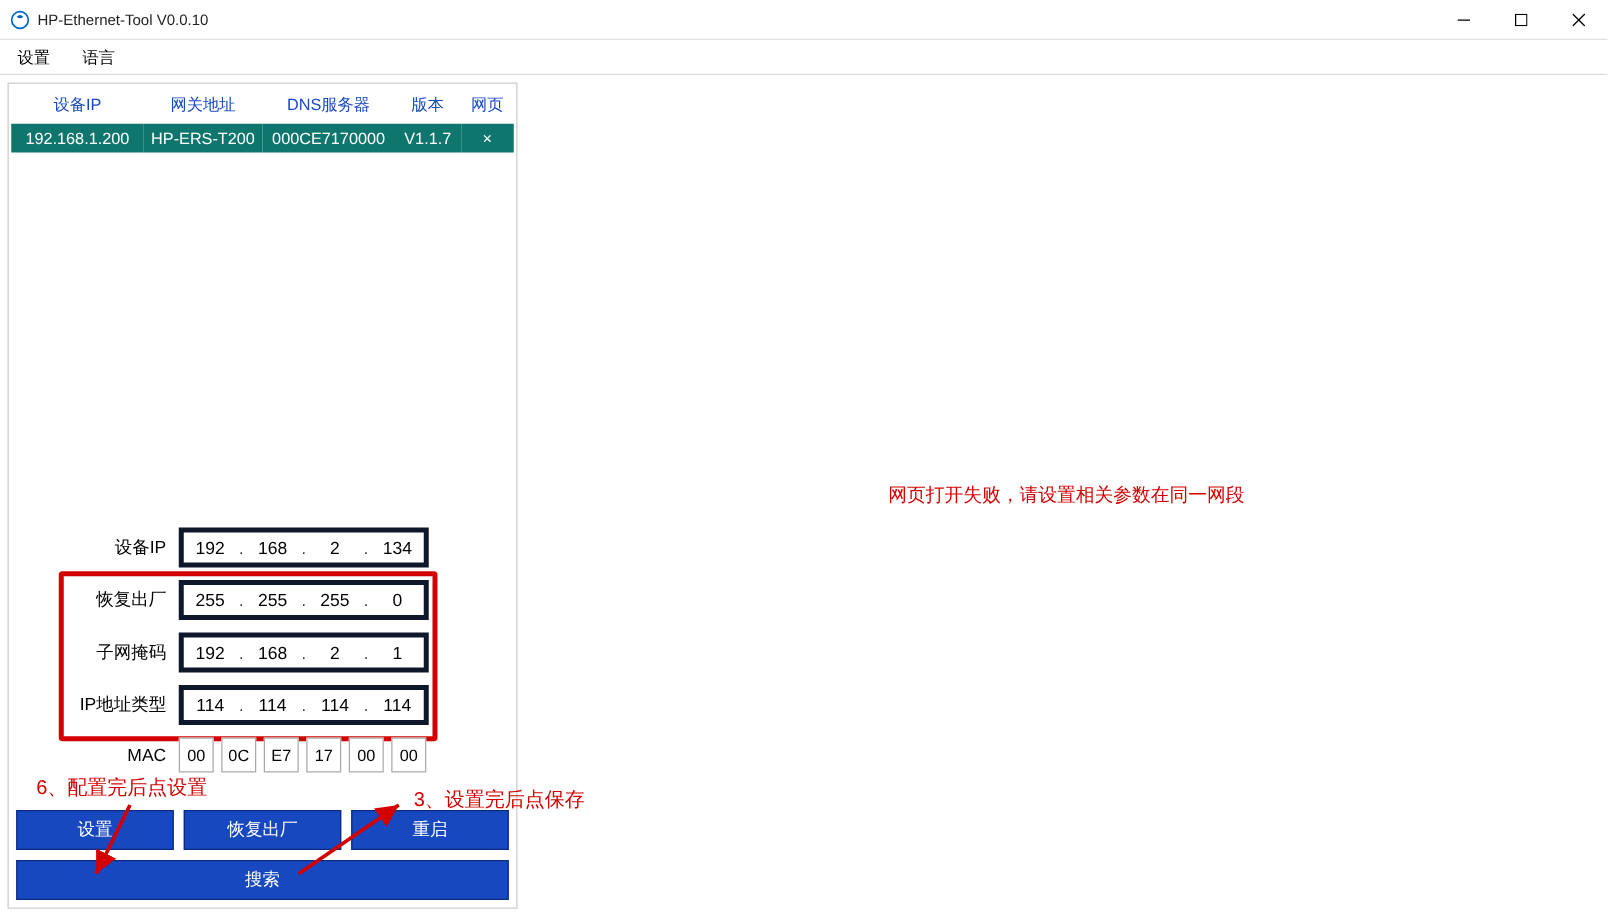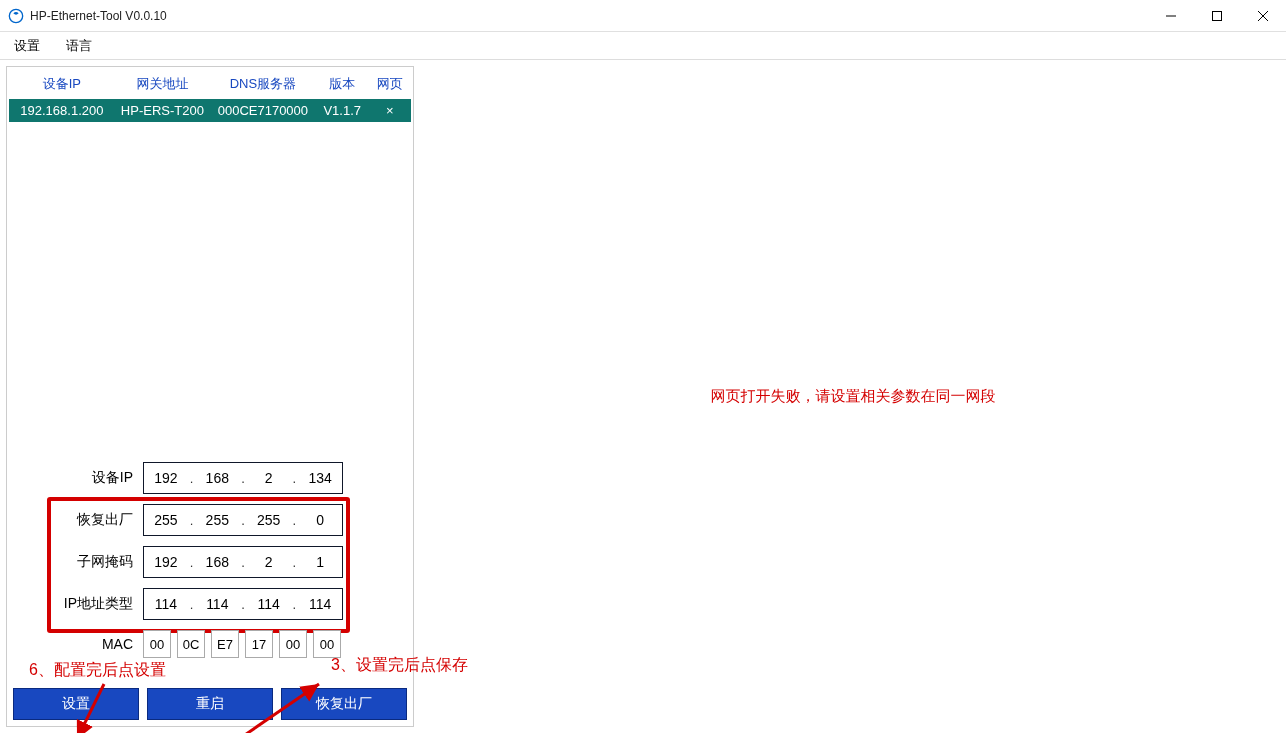--- a/index.html
+++ b/index.html
@@ -31,21 +31,21 @@
 .device-table tbody tr.selected { background: #0f766e; }
 .col-ip{width:100px}.col-name{width:90px}.col-mac{width:100px}.col-ver{width:50px}.col-web{width:40px}
 .table-spacer{flex:1}
 
 
 .config { padding: 8px 4px 4px; position: relative; }
 .form-row { display: flex; align-items: center; margin-bottom: 10px; position: relative; }
 .form-label { width: 130px; text-align: right; padding-right: 10px; font-size: 14px; }
 .select-wrap { position: relative; width: 200px; height: 30px; border: 1px solid #aaa; display: flex; align-items: center; padding: 0 8px; background: #fff; cursor: pointer; }
 .select-wrap .chev { position: absolute; right: 6px; top: 50%; transform: translateY(-50%); color: #555; }
-.ip-input { width: 200px; height: 32px; border: 1px solid #0f172a; display: flex; align-items: center; background: #fff; }
+.ip-input { width: 200px; height: 32px; border: 4px solid #0f172a; display: flex; align-items: center; background: #fff; }
 .ip-input .octet { flex: 1; border: none; text-align: center; font-size: 14px; outline: none; background: transparent; width: 100%; }
 .ip-input .dot { color: #333; padding: 0 2px; }
 .mac-row .mac-inputs { display: flex; gap: 6px; }
 .mac-box { width: 28px; height: 28px; border: 1px solid #aaa; text-align: center; font-size: 13px; outline: none; }
 
 .red-box { position: absolute; border: 4px solid #d40000; pointer-events: none; border-radius: 3px; }
 .ann-text { position: absolute; color: #d40000; font-size: 16px; white-space: nowrap; }
 
 
 .btn-row { display: flex; gap: 8px; margin-top: 30px; }
@@ -190,21 +190,21 @@
             <input class="mac-box" value="0C" style="">
             <input class="mac-box" value="E7" style="">
             <input class="mac-box" value="17" style="">
             <input class="mac-box" value="00" style="">
             <input class="mac-box" value="00" style="">
           </div>
         </div>
 
         
         <div class="ann-text" style="left:20px; top:206px;">6、配置完后点设置</div>
-        <div class="ann-text" style="left:322px; top:201px;">3、设置完后点保存</div>
+        <div class="ann-text" style="left:322px; top:216px;">3、设置完后点保存</div>
 
         
         <svg class="arrow-svg" style="left:60px; top:225px; width:50px; height:70px;">
           <defs>
               <marker id="ah1" markerWidth="8" markerHeight="8" refX="6" refY="3" orient="auto">
                 <path d="M0,0 L6,3 L0,6 Z" fill="#d40000"></path>
               </marker>
             </defs>
           <line x1="35" y1="5" x2="8" y2="60" stroke="#d40000" stroke-width="3" marker-end="url(#ah1)"></line>
         </svg>
@@ -213,23 +213,24 @@
               <marker id="ah2" markerWidth="8" markerHeight="8" refX="6" refY="3" orient="auto">
                 <path d="M0,0 L6,3 L0,6 Z" fill="#d40000"></path>
               </marker>
             </defs>
           <line x1="5" y1="60" x2="85" y2="5" stroke="#d40000" stroke-width="3" marker-end="url(#ah2)"></line>
         </svg>
 
         
         <div class="btn-row">
           <button class="btn">设置</button>
+          <button class="btn">恢复出厂</button>
           <button class="btn">重启</button>
-          <button class="btn">恢复出厂</button>
-        </div>
+        </div>
+        <button class="btn btn-full">搜索</button>
       </div>
     </div>
   </div>
 
   <div class="right-panel">
     <div class="error-msg">网页打开失败，请设置相关参数在同一网段</div>
   </div>
 </div>
 
 </body></html>

